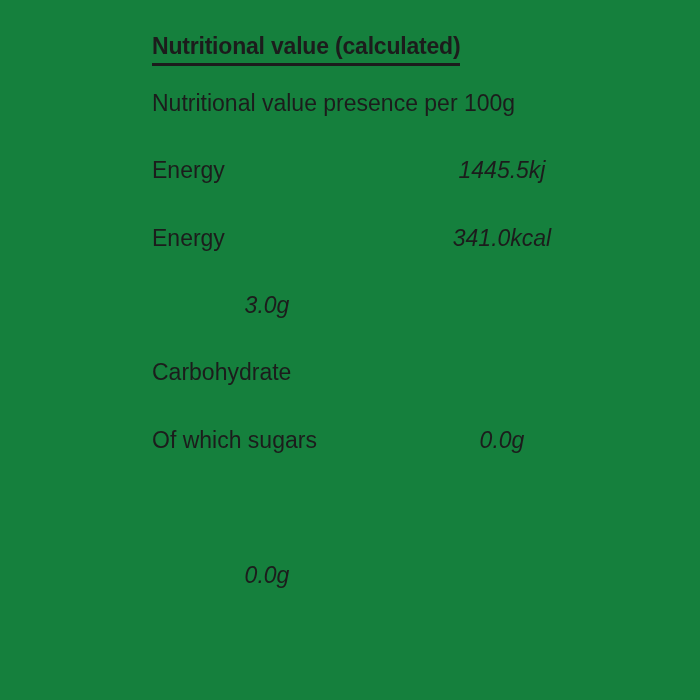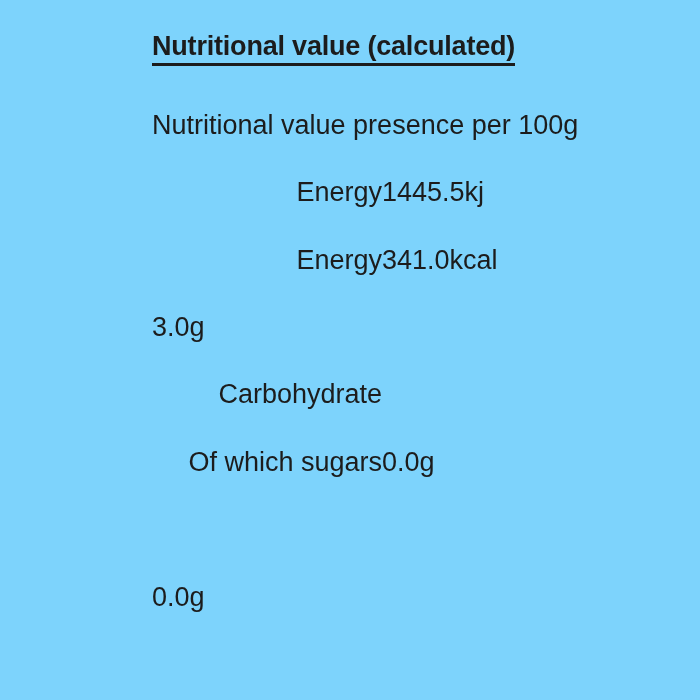--- a/index.html
+++ b/index.html
@@ -4,61 +4,62 @@
 <style>
   html, body {
     margin: 0;
     padding: 0;
     background: #ffffff;
   }
   .sheet {
     position: relative;
     width: 700px;
     height: 700px;
-    background: #7dd3fc;
+    background: #15803d;
     color: #1c1c1c;
     font-family: "Liberation Sans", sans-serif;
-    font-size: 27px;
+    font-size: 23px;
     box-sizing: border-box;
     padding-top: 30px;
     overflow: hidden;
   }
   .title-wrap {
     padding-left: 152px;
   }
   .title {
     display: inline-block;
     font-weight: 700;
     line-height: 32px;
     letter-spacing: -0.2px;
     border-bottom: 3px solid currentColor;
     padding-bottom: 1px;
   }
   .subtitle {
     padding-left: 152px;
-    margin-top: 43px;
+    margin-top: 21px;
     line-height: 32px;
   }
   .rows {
     margin-top: 18px;
   }
   .row {
     display: grid;
     grid-template-columns: 230px 240px;
     padding-left: 152px;
     height: 67.4px;
     align-items: center;
   }
   .label {
-    text-align: right;
+    text-align: left;
     white-space: nowrap;
   }
   .value {
-    text-align: left;
+    text-align: center;
     white-space: nowrap;
+    font-style: italic;
   }
 </style>
 </head>
 <body>
 
 <div class="sheet">
 
   <div class="title-wrap">
     <span class="title">Nutritional value (calculated)</span>
   </div>

